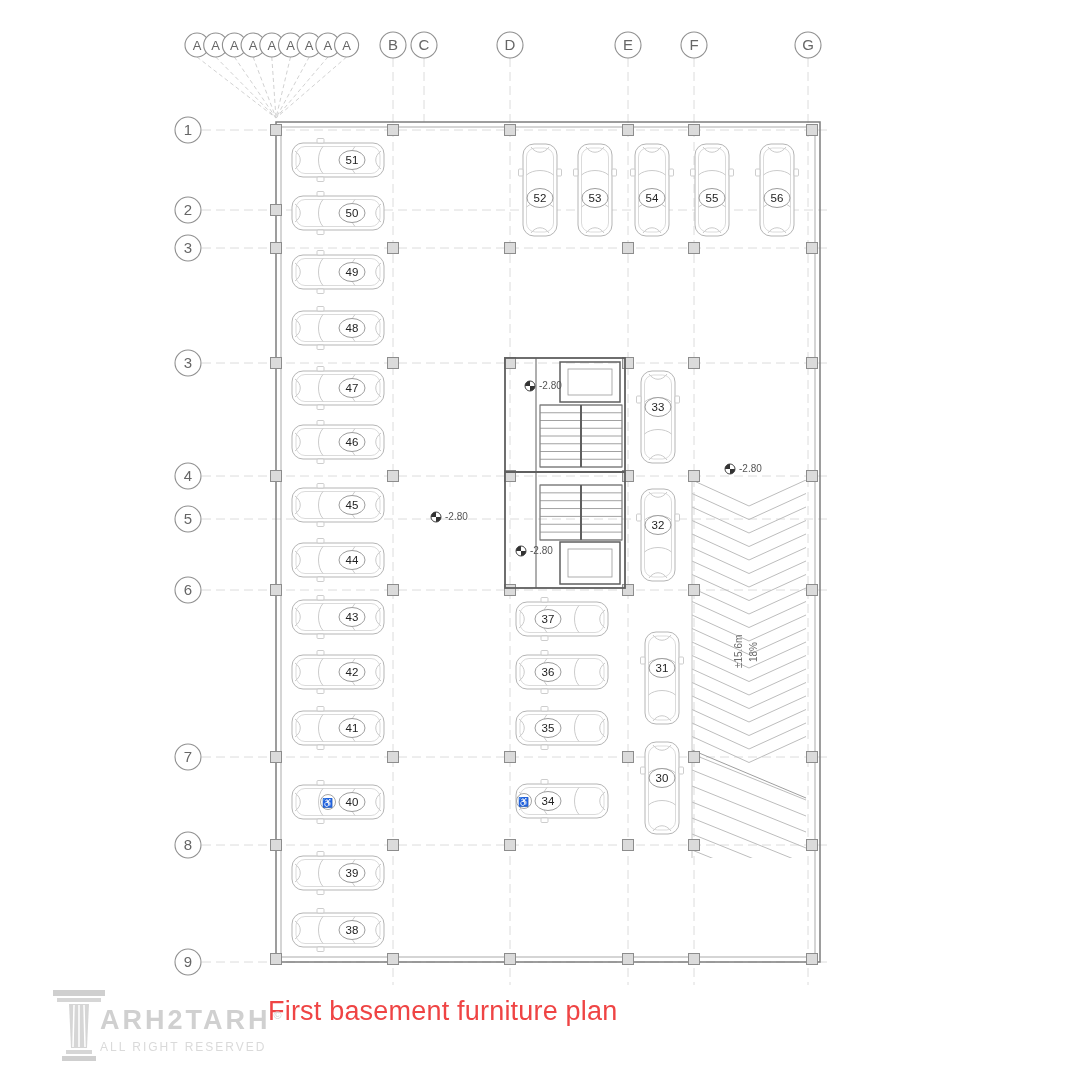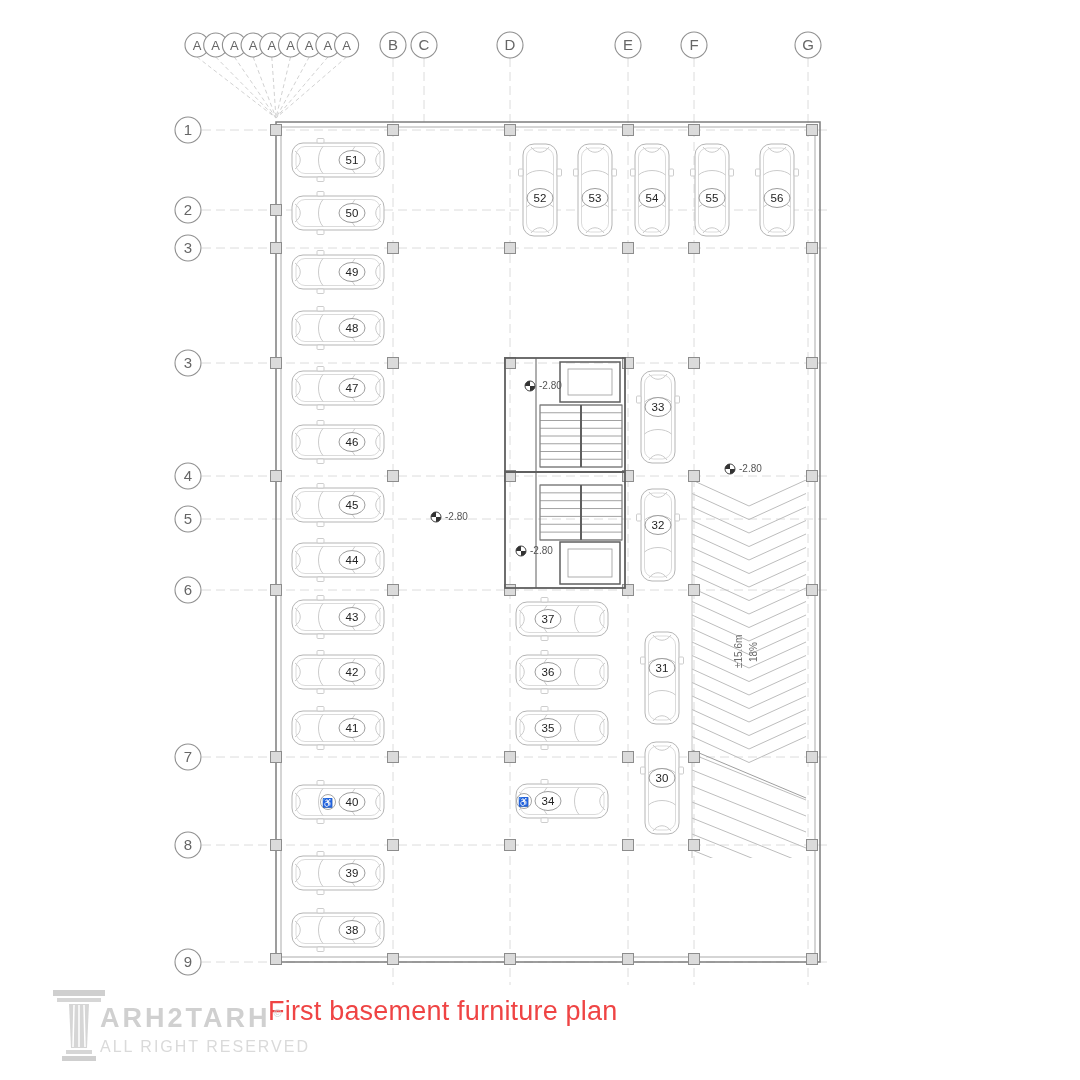--- a/index.html
+++ b/index.html
@@ -4,21 +4,21 @@
 <style>
   html,body{margin:0;padding:0;background:#ffffff;}
   body{width:1080px;height:1080px;overflow:hidden;font-family:"Liberation Sans",sans-serif;}
   .canvas{position:relative;width:1080px;height:1080px;background:#fff;}
   #plan{position:absolute;left:0;top:0;font-family:"Liberation Sans",sans-serif;}
   .title{position:absolute;left:268px;top:996px;font-size:27px;color:#ef4444;letter-spacing:.2px;}
   .logo{position:absolute;left:52px;top:984px;display:flex;align-items:center;}
   .logo-textwrap{margin-left:-6px;margin-top:10px;}
   .logo-name{font-size:27px;font-weight:bold;color:#d0d0d0;letter-spacing:3px;line-height:1;}
   .logo-copy{font-size:11px;color:#d0d0d0;vertical-align:super;margin-left:3px;font-weight:normal;}
-  .logo-tagline{font-size:16px;color:#dadada;letter-spacing:2px;margin-top:6px;}
+  .logo-tagline{font-size:12px;color:#dadada;letter-spacing:2px;margin-top:6px;}
 </style>
 </head>
 <body>
 
 <div class="canvas">
   <svg id="plan" width="1080" height="1080" viewBox="0 0 1080 1080">
       <defs>
         <clipPath id="rampClip">
           <rect x="692" y="480" width="114" height="378"></rect>
         </clipPath>

